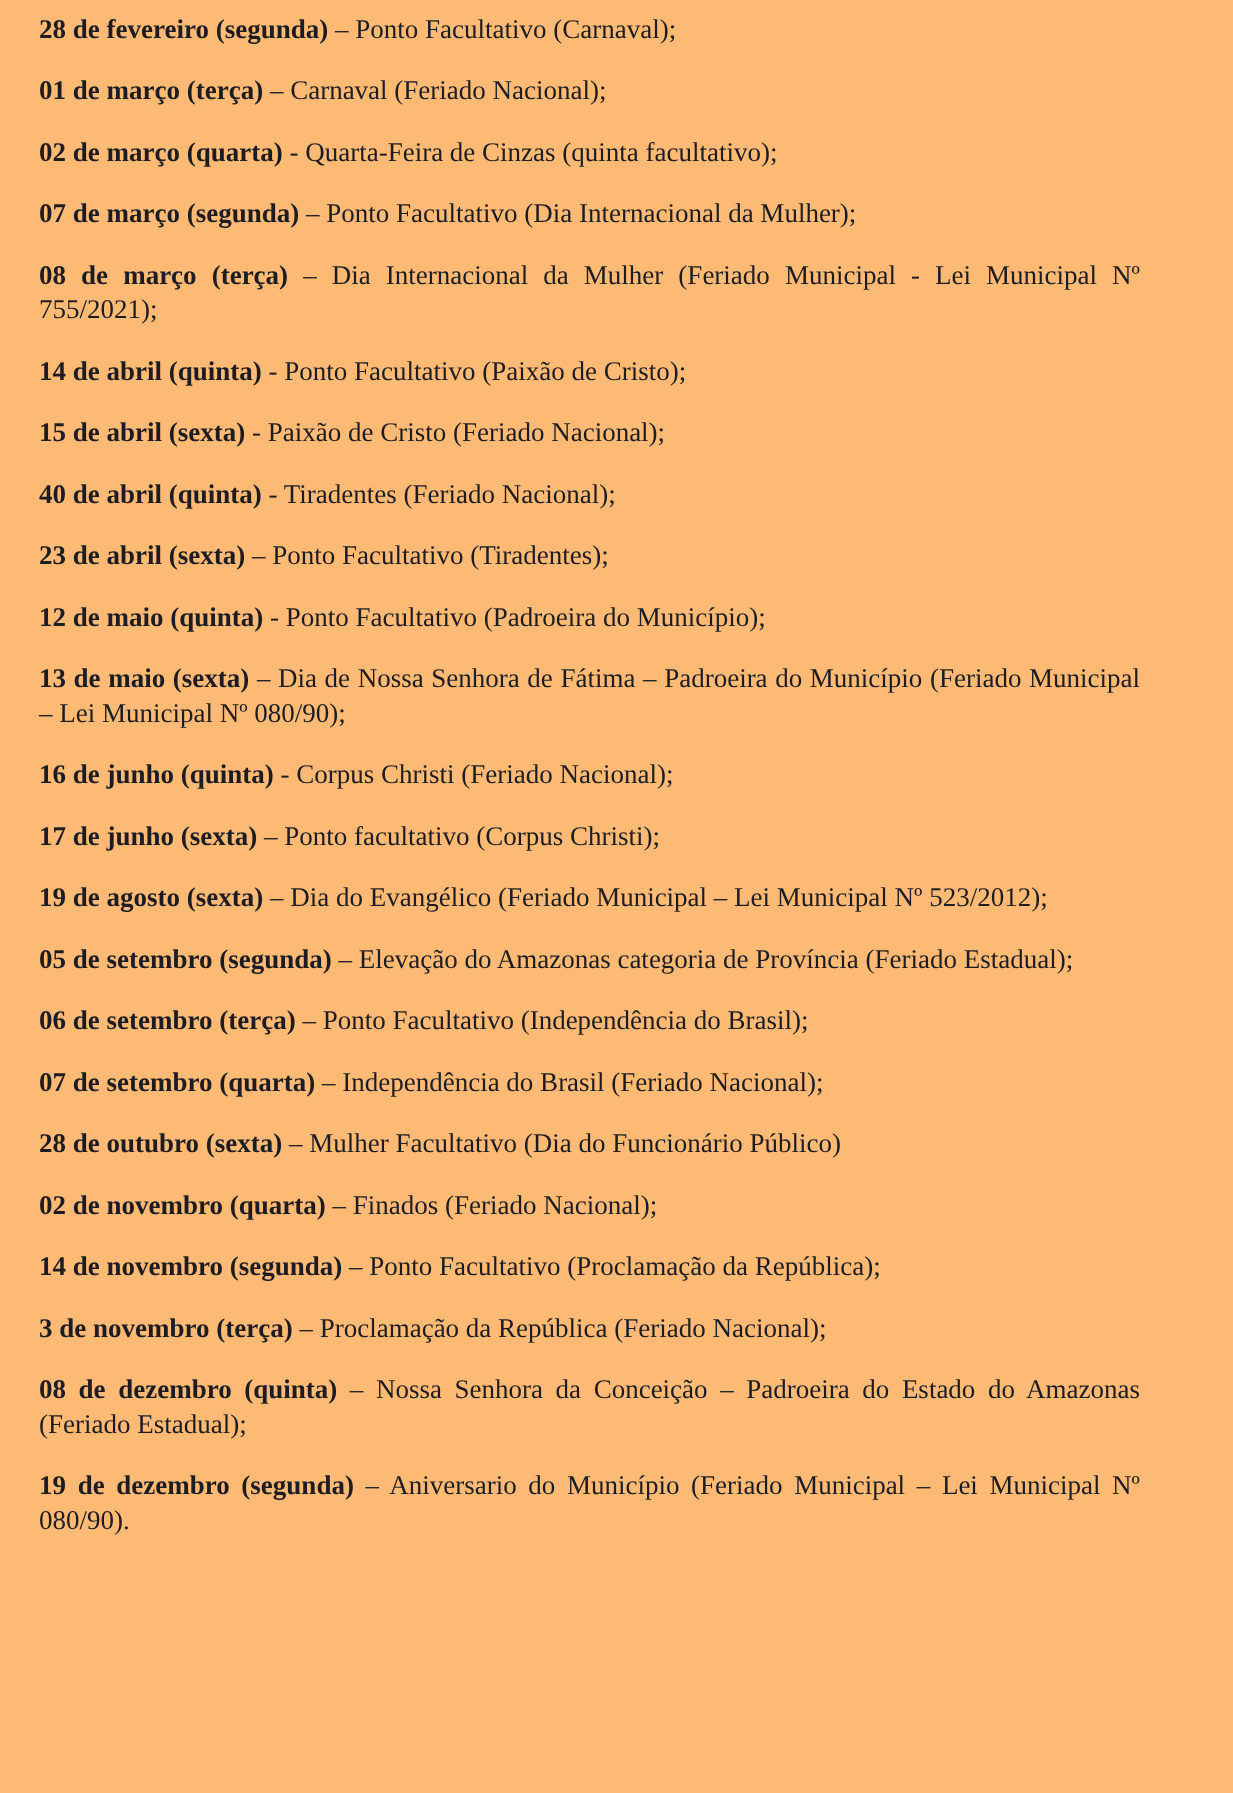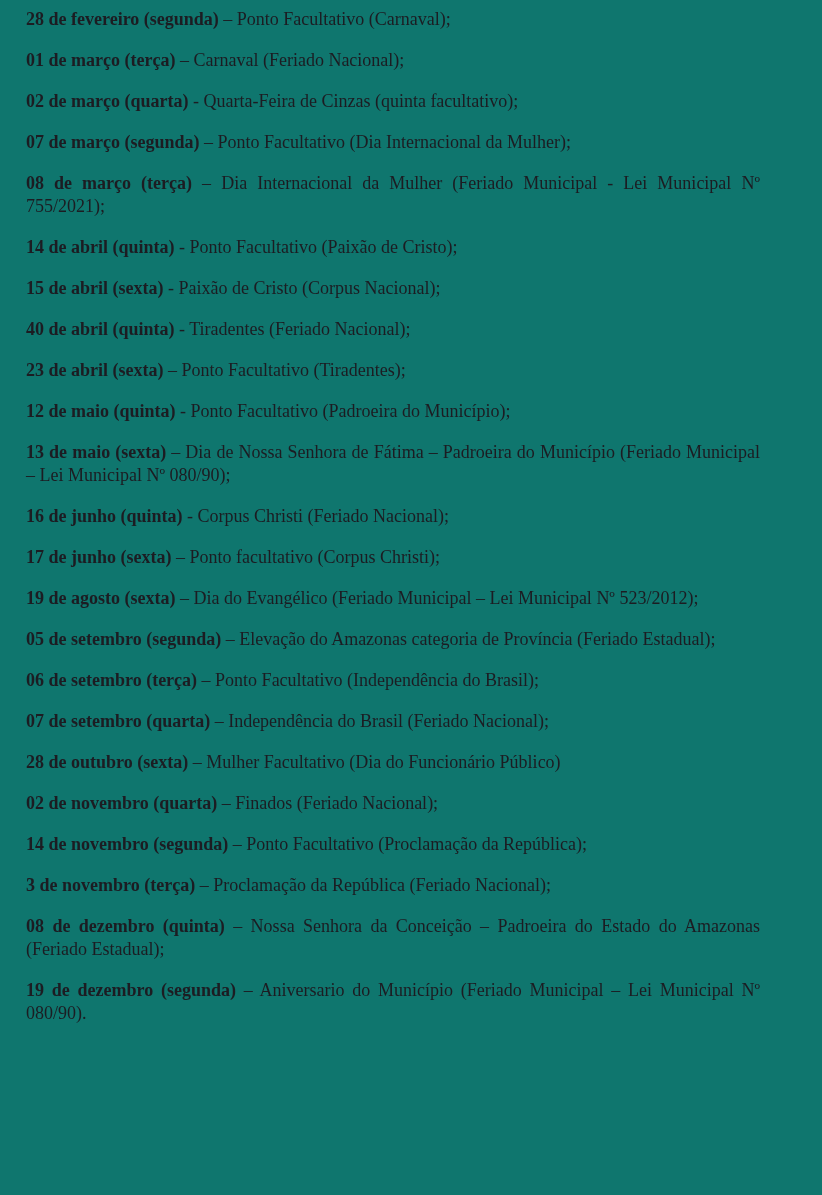--- a/index.html
+++ b/index.html
@@ -5,21 +5,21 @@
   html, body {
     margin: 0;
     padding: 0;
     background: #ffffff;
   }
   .page {
     position: relative;
     box-sizing: border-box;
     width: 822px;
     height: 1195px;
-    background: #0f766e;
+    background: #fdba74;
     padding: 8px 62px 0 26px;
     overflow: hidden;
     font-family: "Liberation Serif", "DejaVu Serif", serif;
     font-size: 18px;
     line-height: 23px;
     color: #1c1c22;
   }
   .holiday-list {
     text-align: justify;
   }
@@ -44,21 +44,21 @@
   <p class="entry"><span class="date">01 de março (terça)</span><span class="desc"> – Carnaval (Feriado Nacional);</span></p>
 
   <p class="entry"><span class="date">02 de março (quarta)</span><span class="desc"> - Quarta-Feira de Cinzas (quinta facultativo);</span></p>
 
   <p class="entry"><span class="date">07 de março (segunda)</span><span class="desc"> – Ponto Facultativo (Dia Internacional da Mulher);</span></p>
 
   <p class="entry"><span class="date">08 de março (terça)</span><span class="desc"> – Dia Internacional da Mulher (Feriado Municipal - Lei Municipal Nº 755/2021);</span></p>
 
   <p class="entry"><span class="date">14 de abril (quinta)</span><span class="desc"> - Ponto Facultativo (Paixão de Cristo);</span></p>
 
-  <p class="entry"><span class="date">15 de abril (sexta)</span><span class="desc"> - Paixão de Cristo (Corpus Nacional);</span></p>
+  <p class="entry"><span class="date">15 de abril (sexta)</span><span class="desc"> - Paixão de Cristo (Feriado Nacional);</span></p>
 
   <p class="entry"><span class="date">40 de abril (quinta)</span><span class="desc"> - Tiradentes (Feriado Nacional);</span></p>
 
   <p class="entry"><span class="date">23 de abril (sexta)</span><span class="desc"> – Ponto Facultativo (Tiradentes);</span></p>
 
   <p class="entry"><span class="date">12 de maio (quinta)</span><span class="desc"> - Ponto Facultativo (Padroeira do Município);</span></p>
 
   <p class="entry"><span class="date">13 de maio (sexta)</span><span class="desc"> – Dia de Nossa Senhora de Fátima – Padroeira do Município (Feriado Municipal – Lei Municipal Nº 080/90);</span></p>
 
   <p class="entry"><span class="date">16 de junho (quinta)</span><span class="desc"> - Corpus Christi (Feriado Nacional);</span></p>

